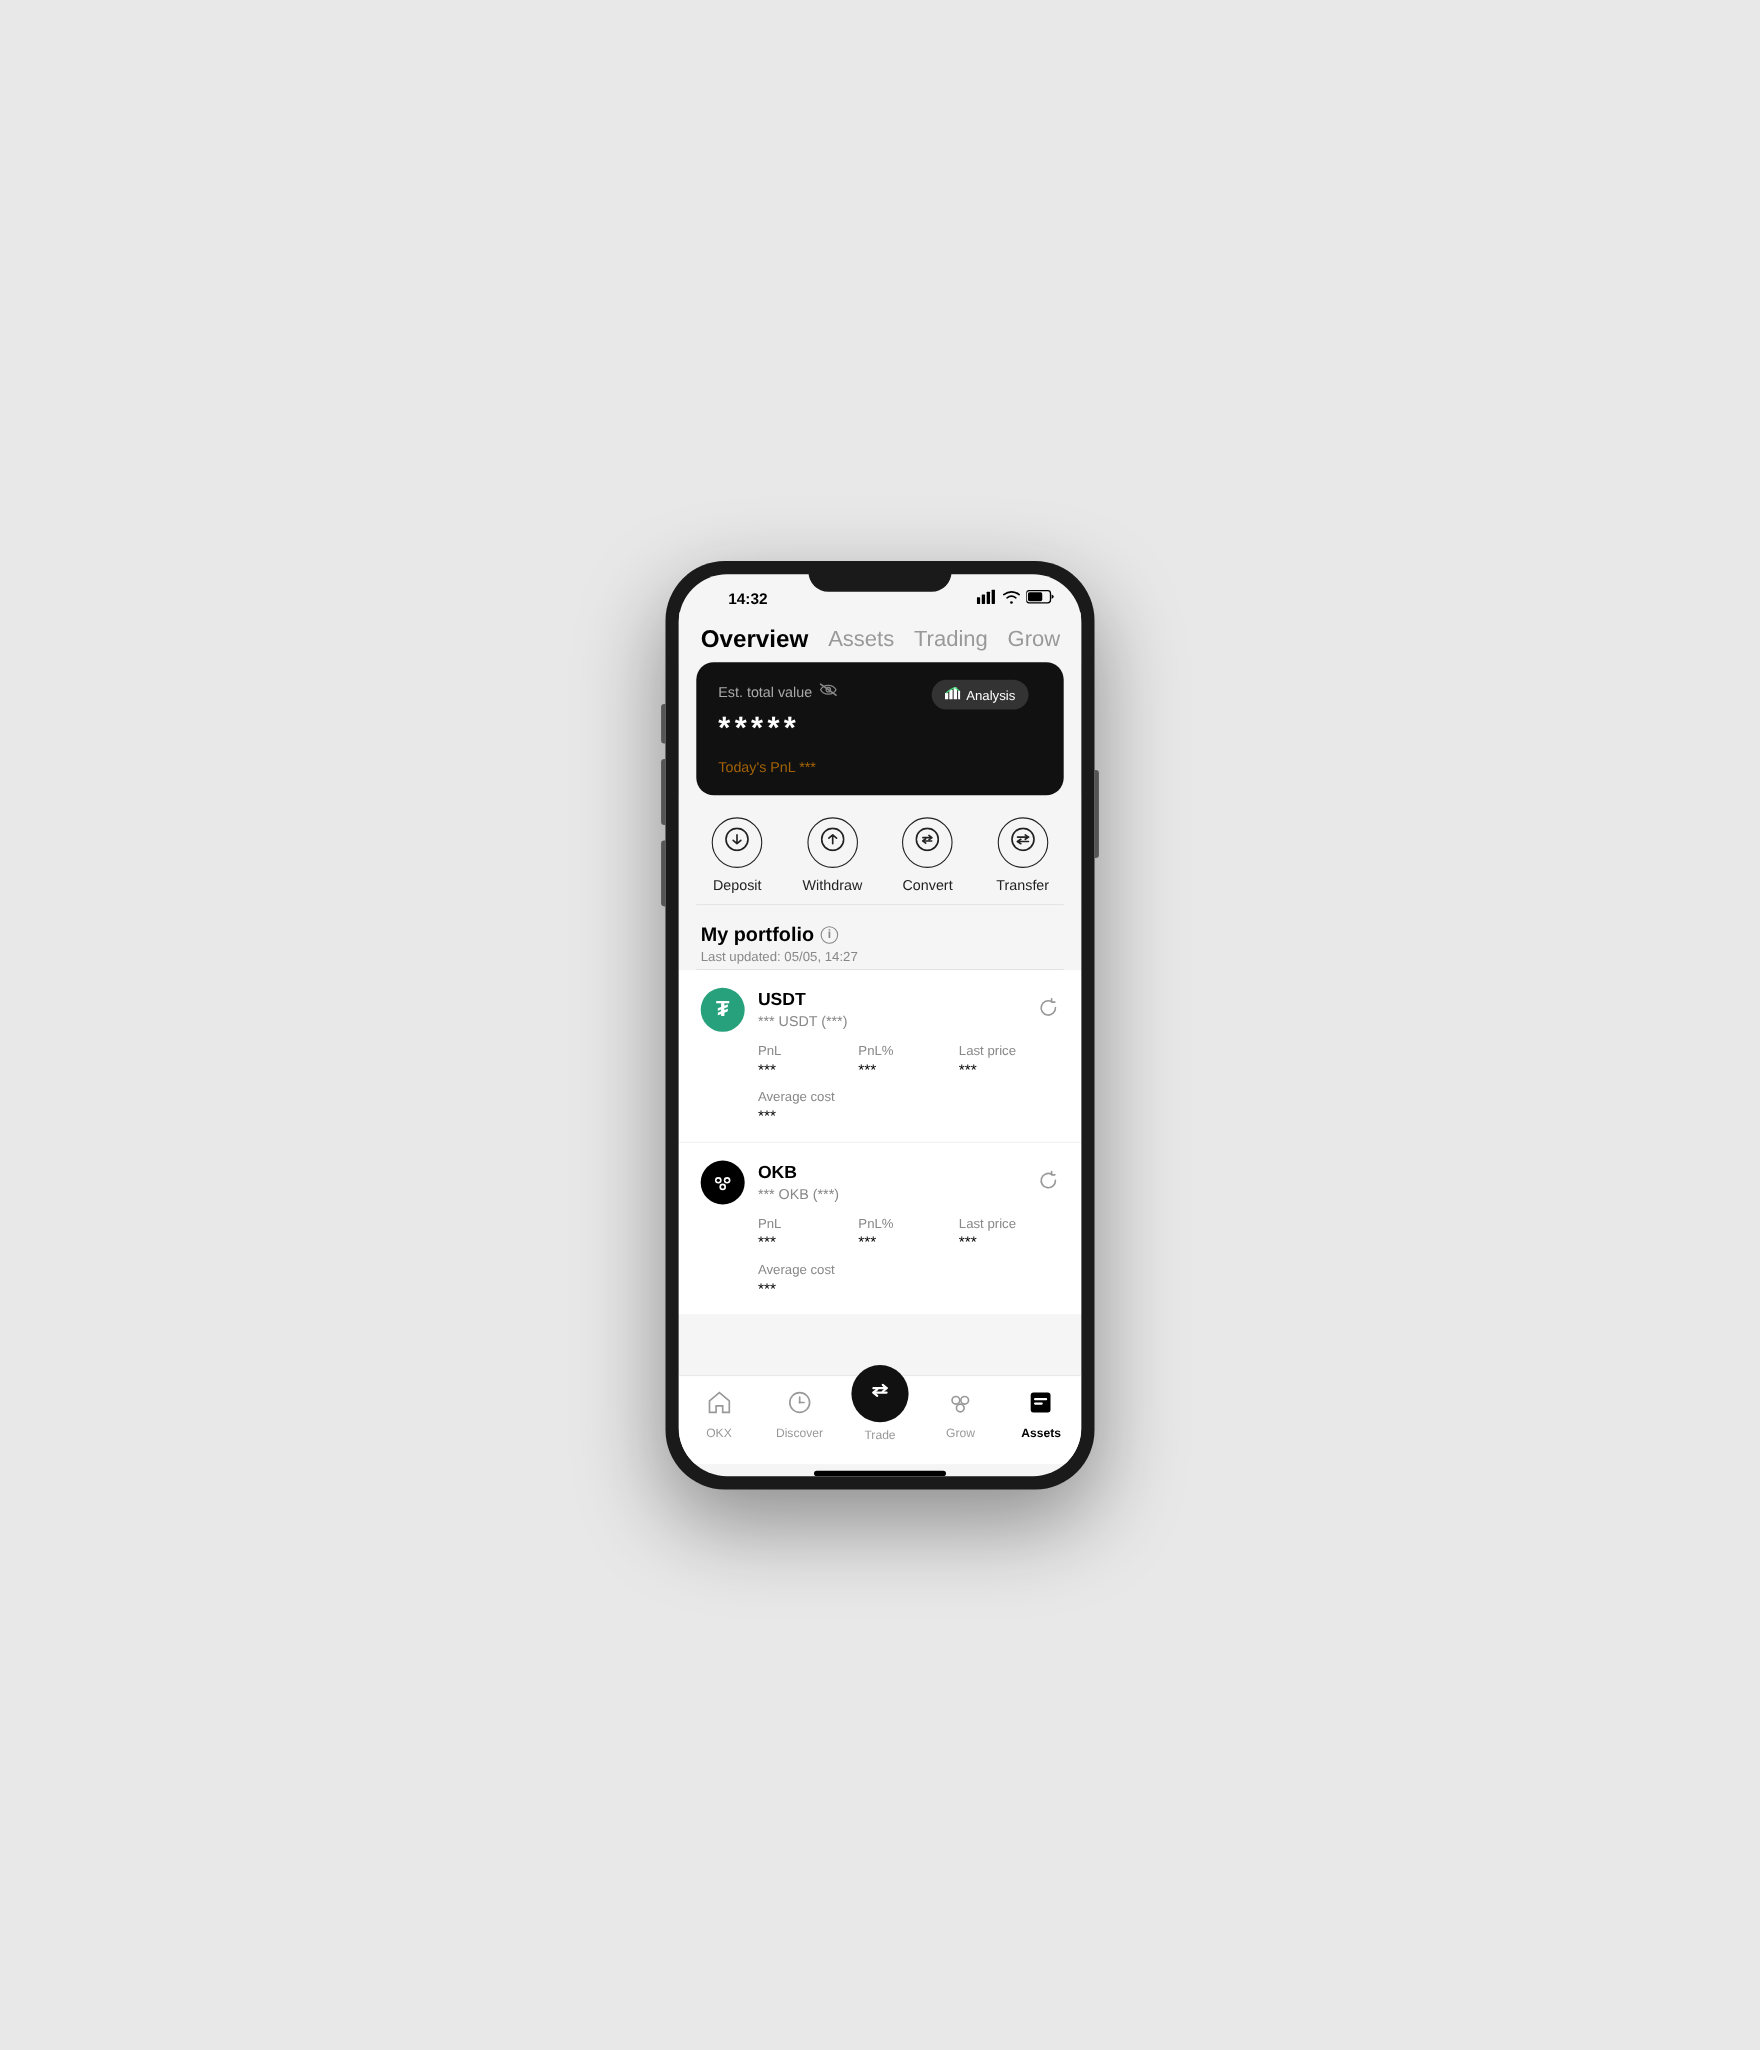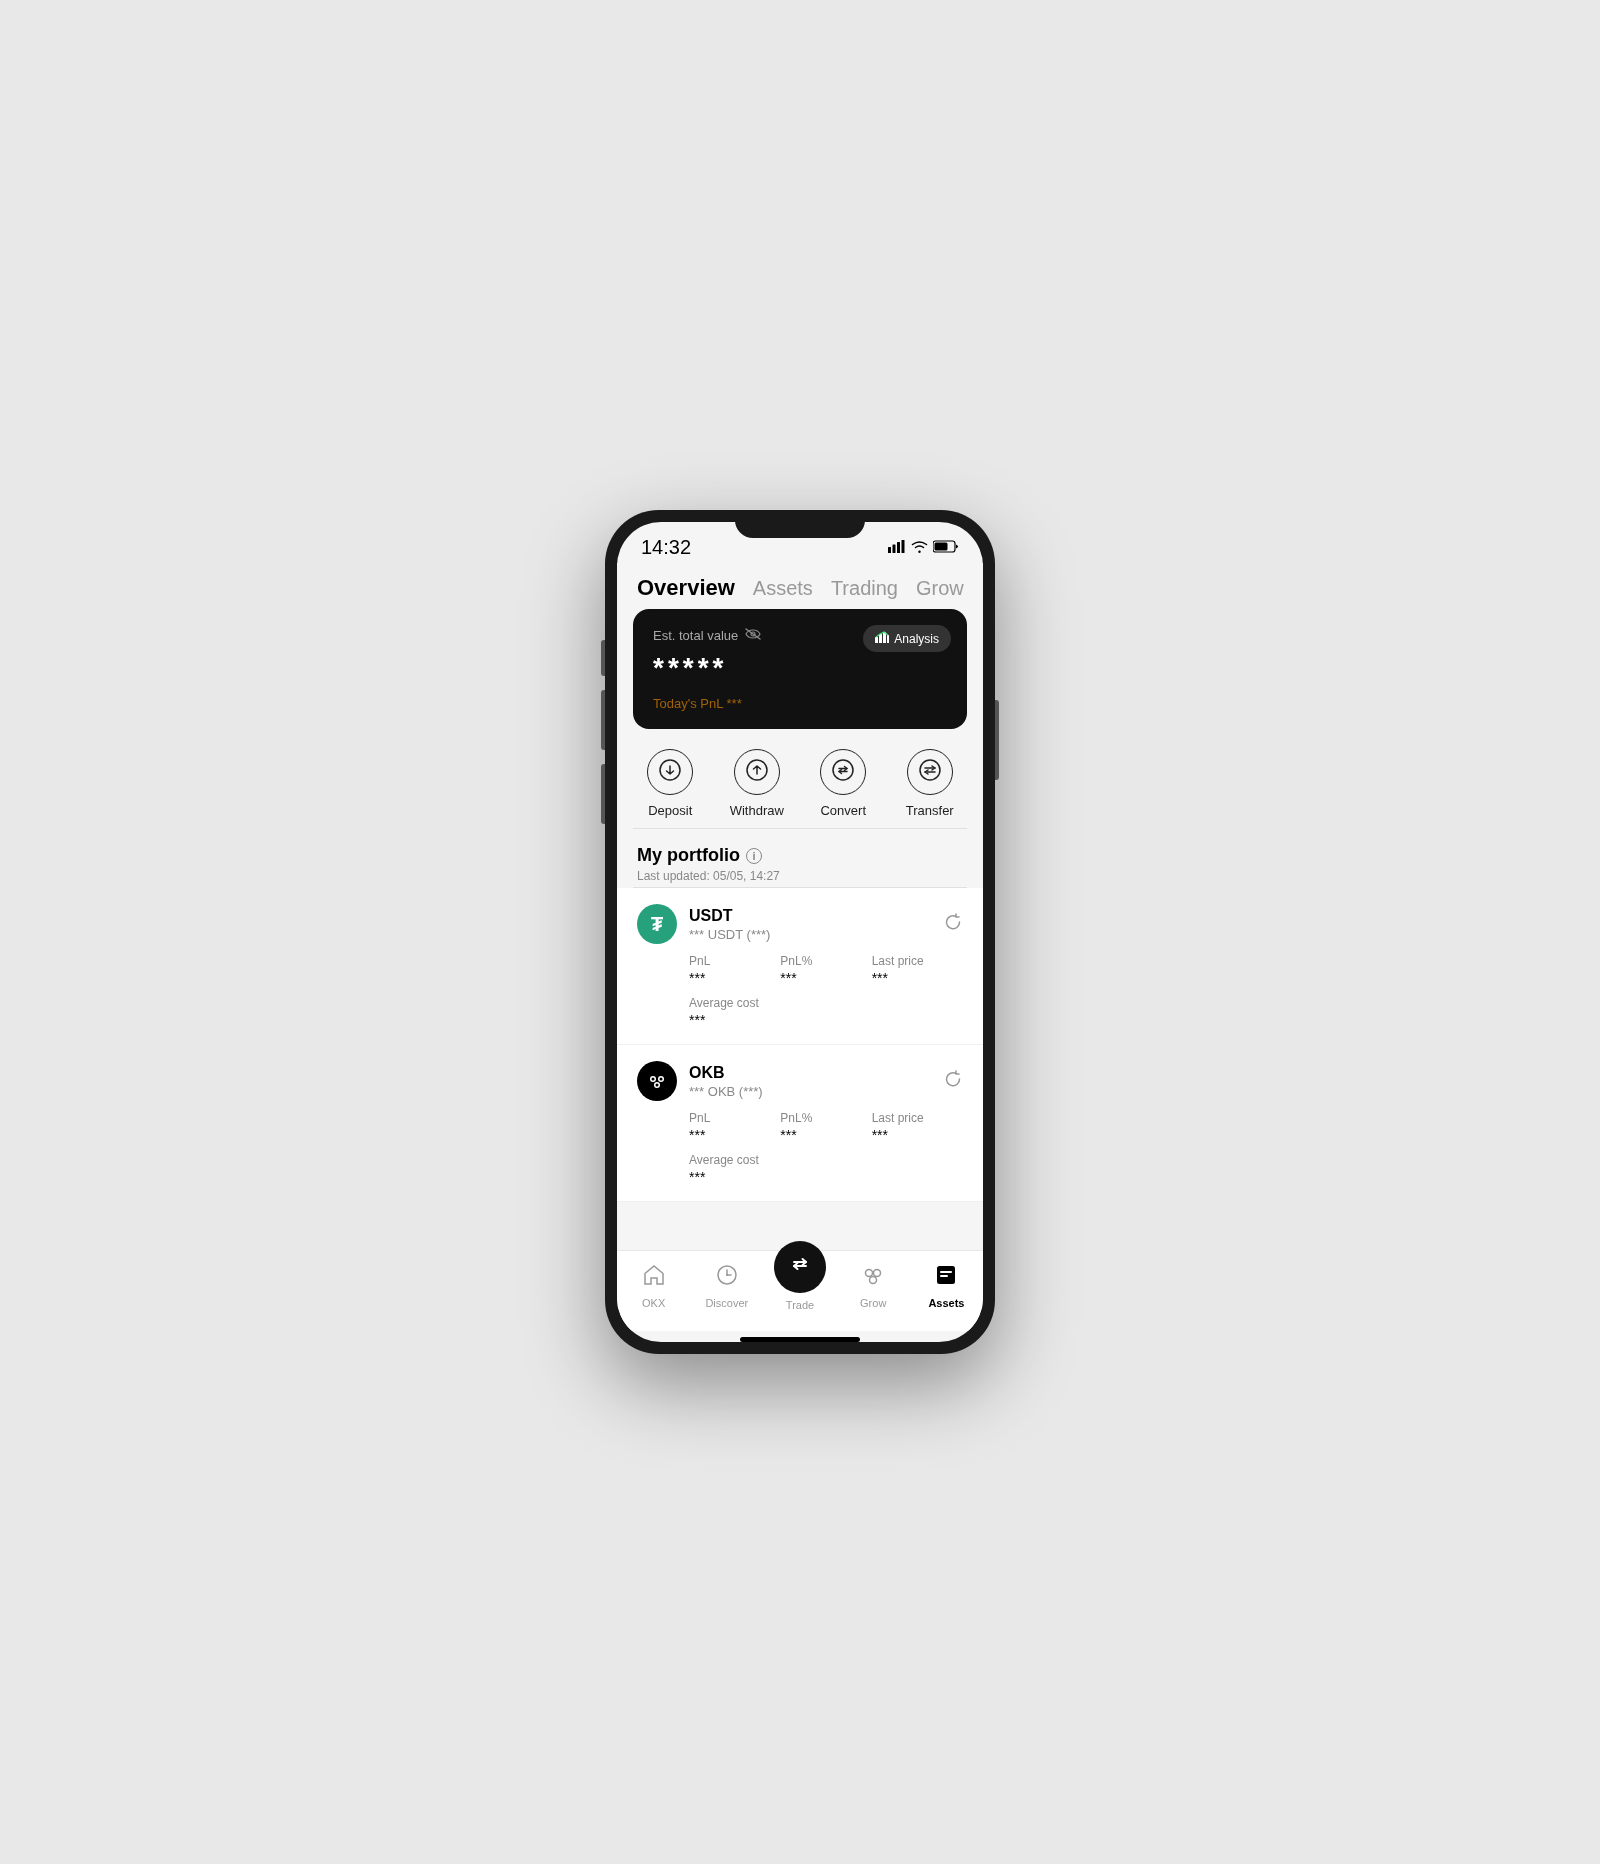--- a/index.html
+++ b/index.html
@@ -50,21 +50,21 @@
       justify-content: space-between;
       align-items: center;
       padding: 14px 24px 4px;
       font-size: 15px;
       font-weight: 600;
       color: #000;
       flex-shrink: 0;
       position: relative;
       z-index: 5;
     }
-    .status-time { font-weight: 400; font-size: 20px; }
+    .status-time { font-weight: 700; font-size: 14px; margin-left: 21px; }
     .status-icons { display: flex; align-items: center; gap: 5px; font-size: 13px; }
     
     .screen-content {
       flex: 1;
       overflow-y: auto;
       background: #f5f5f5;
       scrollbar-width: none;
     }
     .screen-content::-webkit-scrollbar { display: none; }
     
@@ -104,21 +104,21 @@
       margin-bottom: 8px;
     }
     .eye-off-icon {
       display: inline-block;
       font-size: 15px;
       color: #888;
     }
     .analysis-btn {
       position: absolute;
       top: 16px;
-      right: 16px;
+      right: 32px;
       background: #333;
       border-radius: 20px;
       padding: 6px 12px;
       font-size: 12px;
       color: #fff;
       display: flex;
       align-items: center;
       gap: 5px;
       cursor: pointer;
     }

